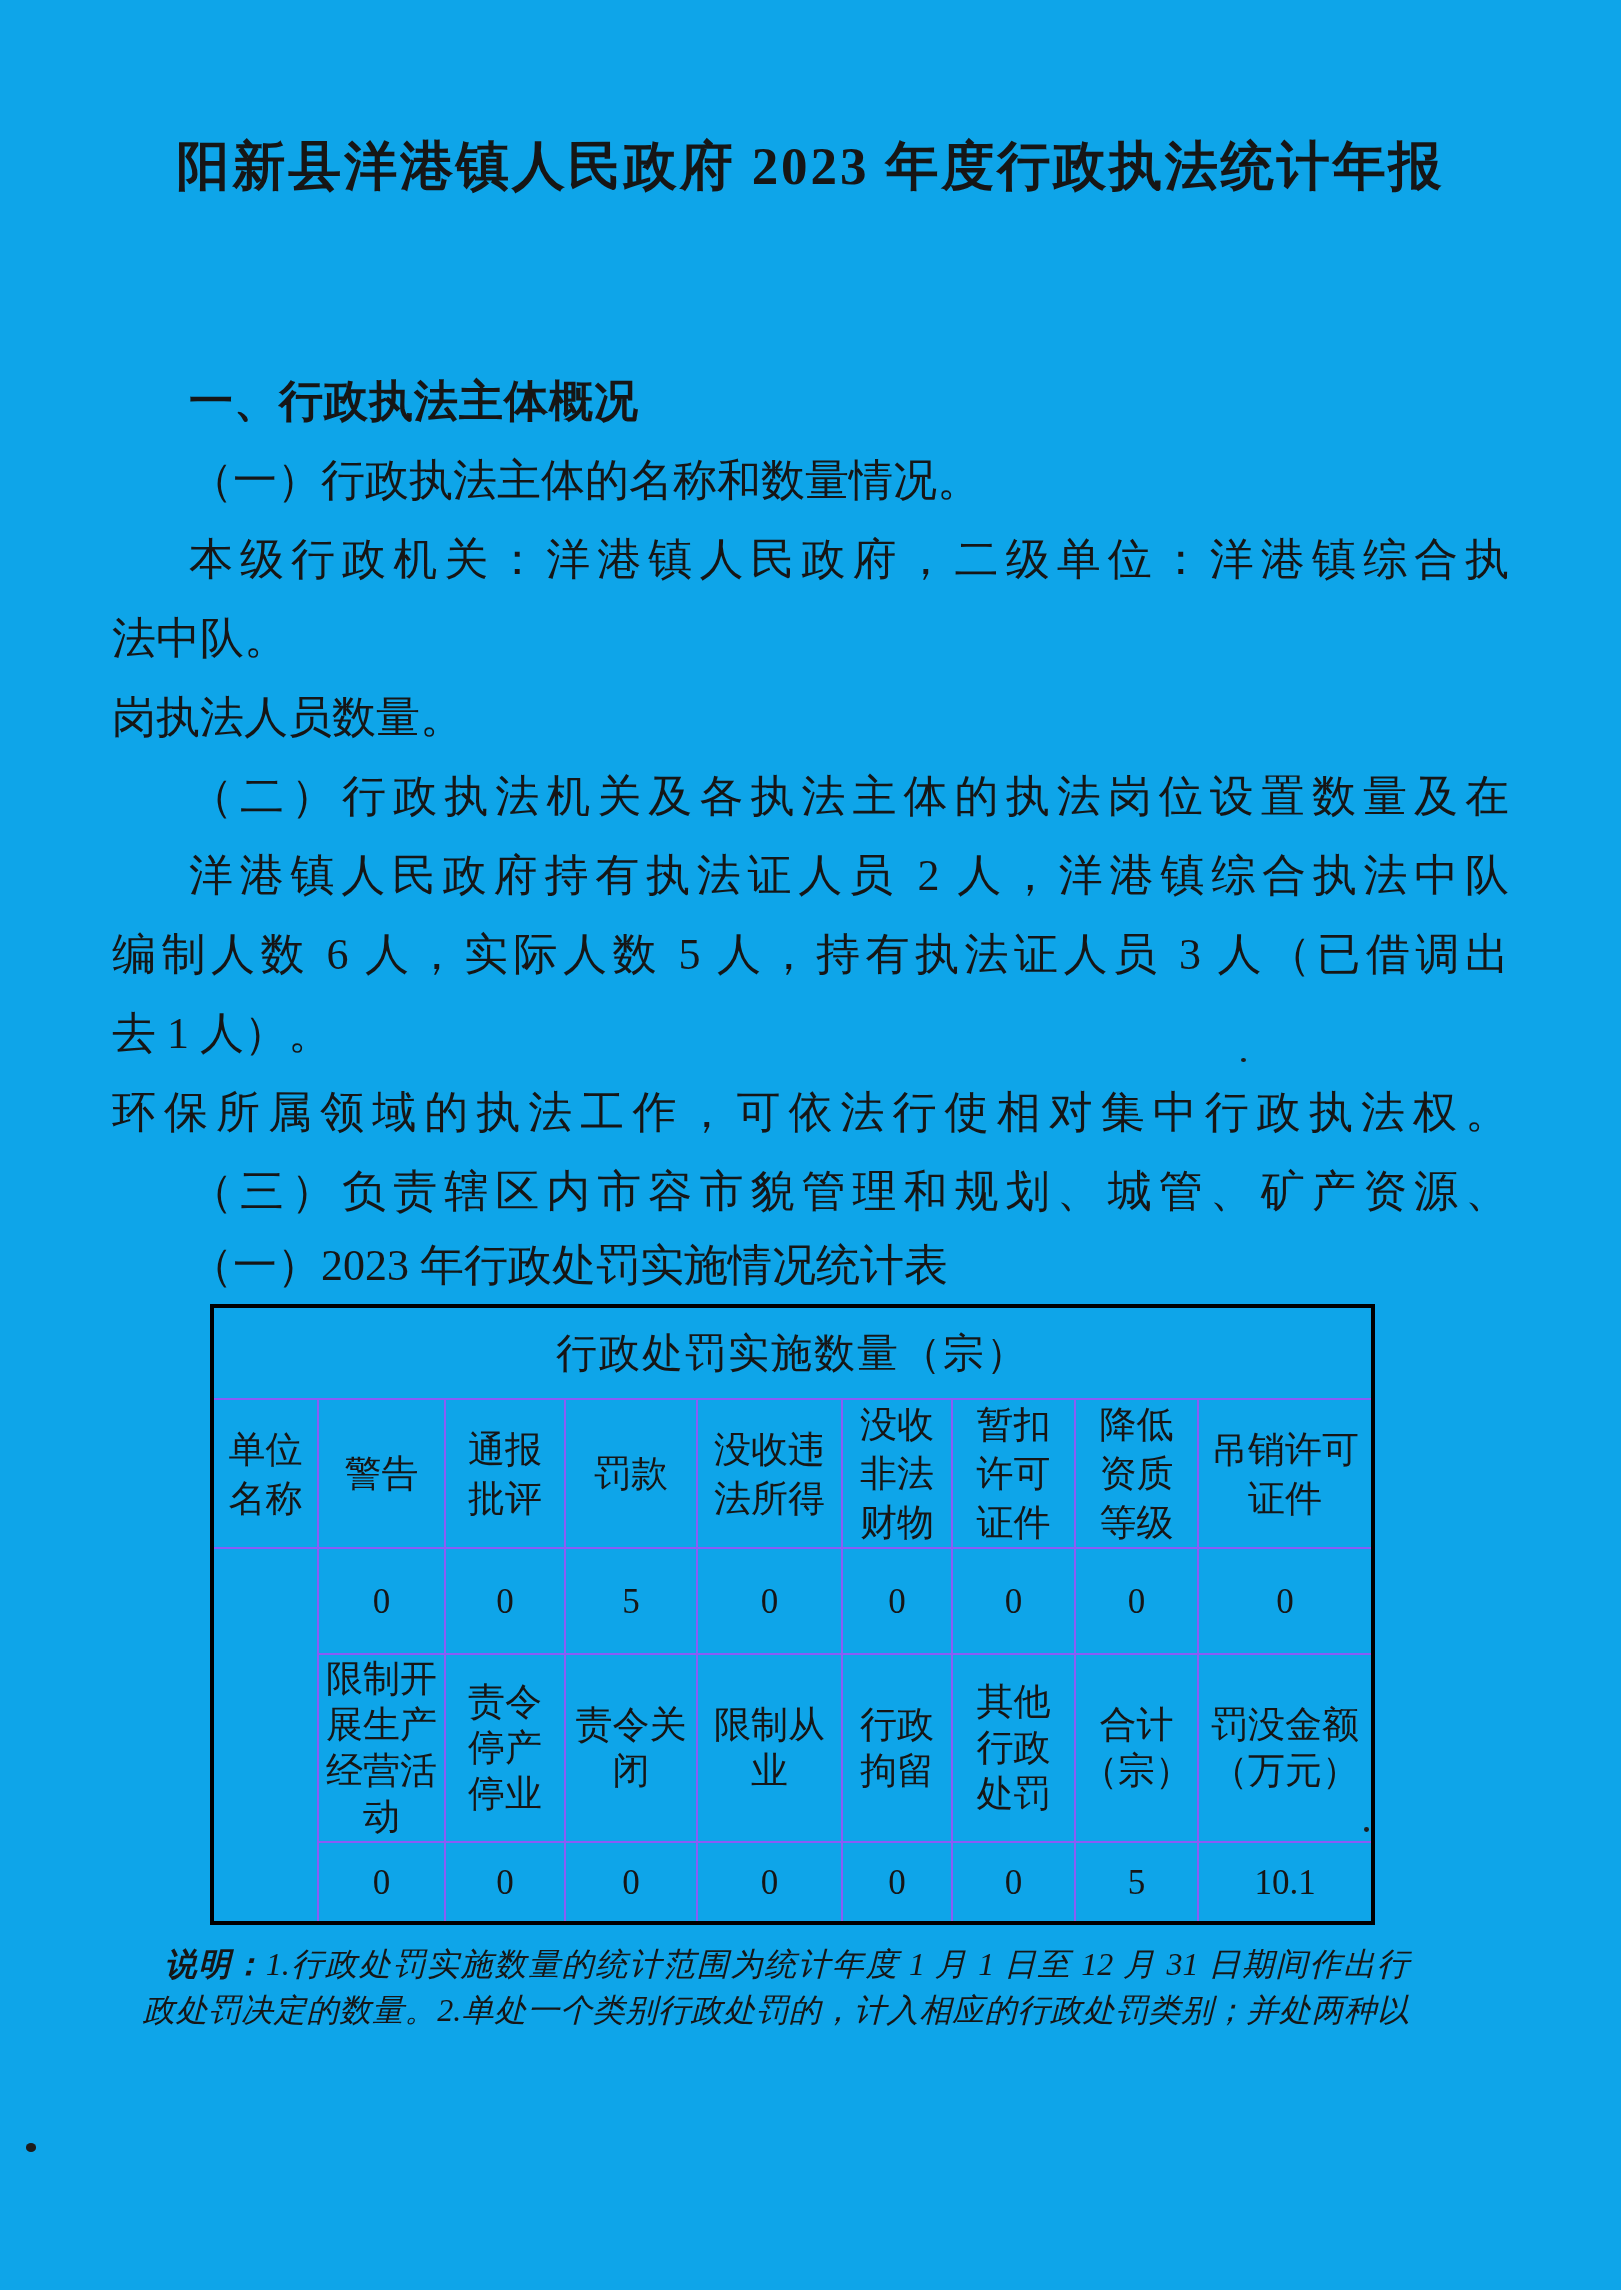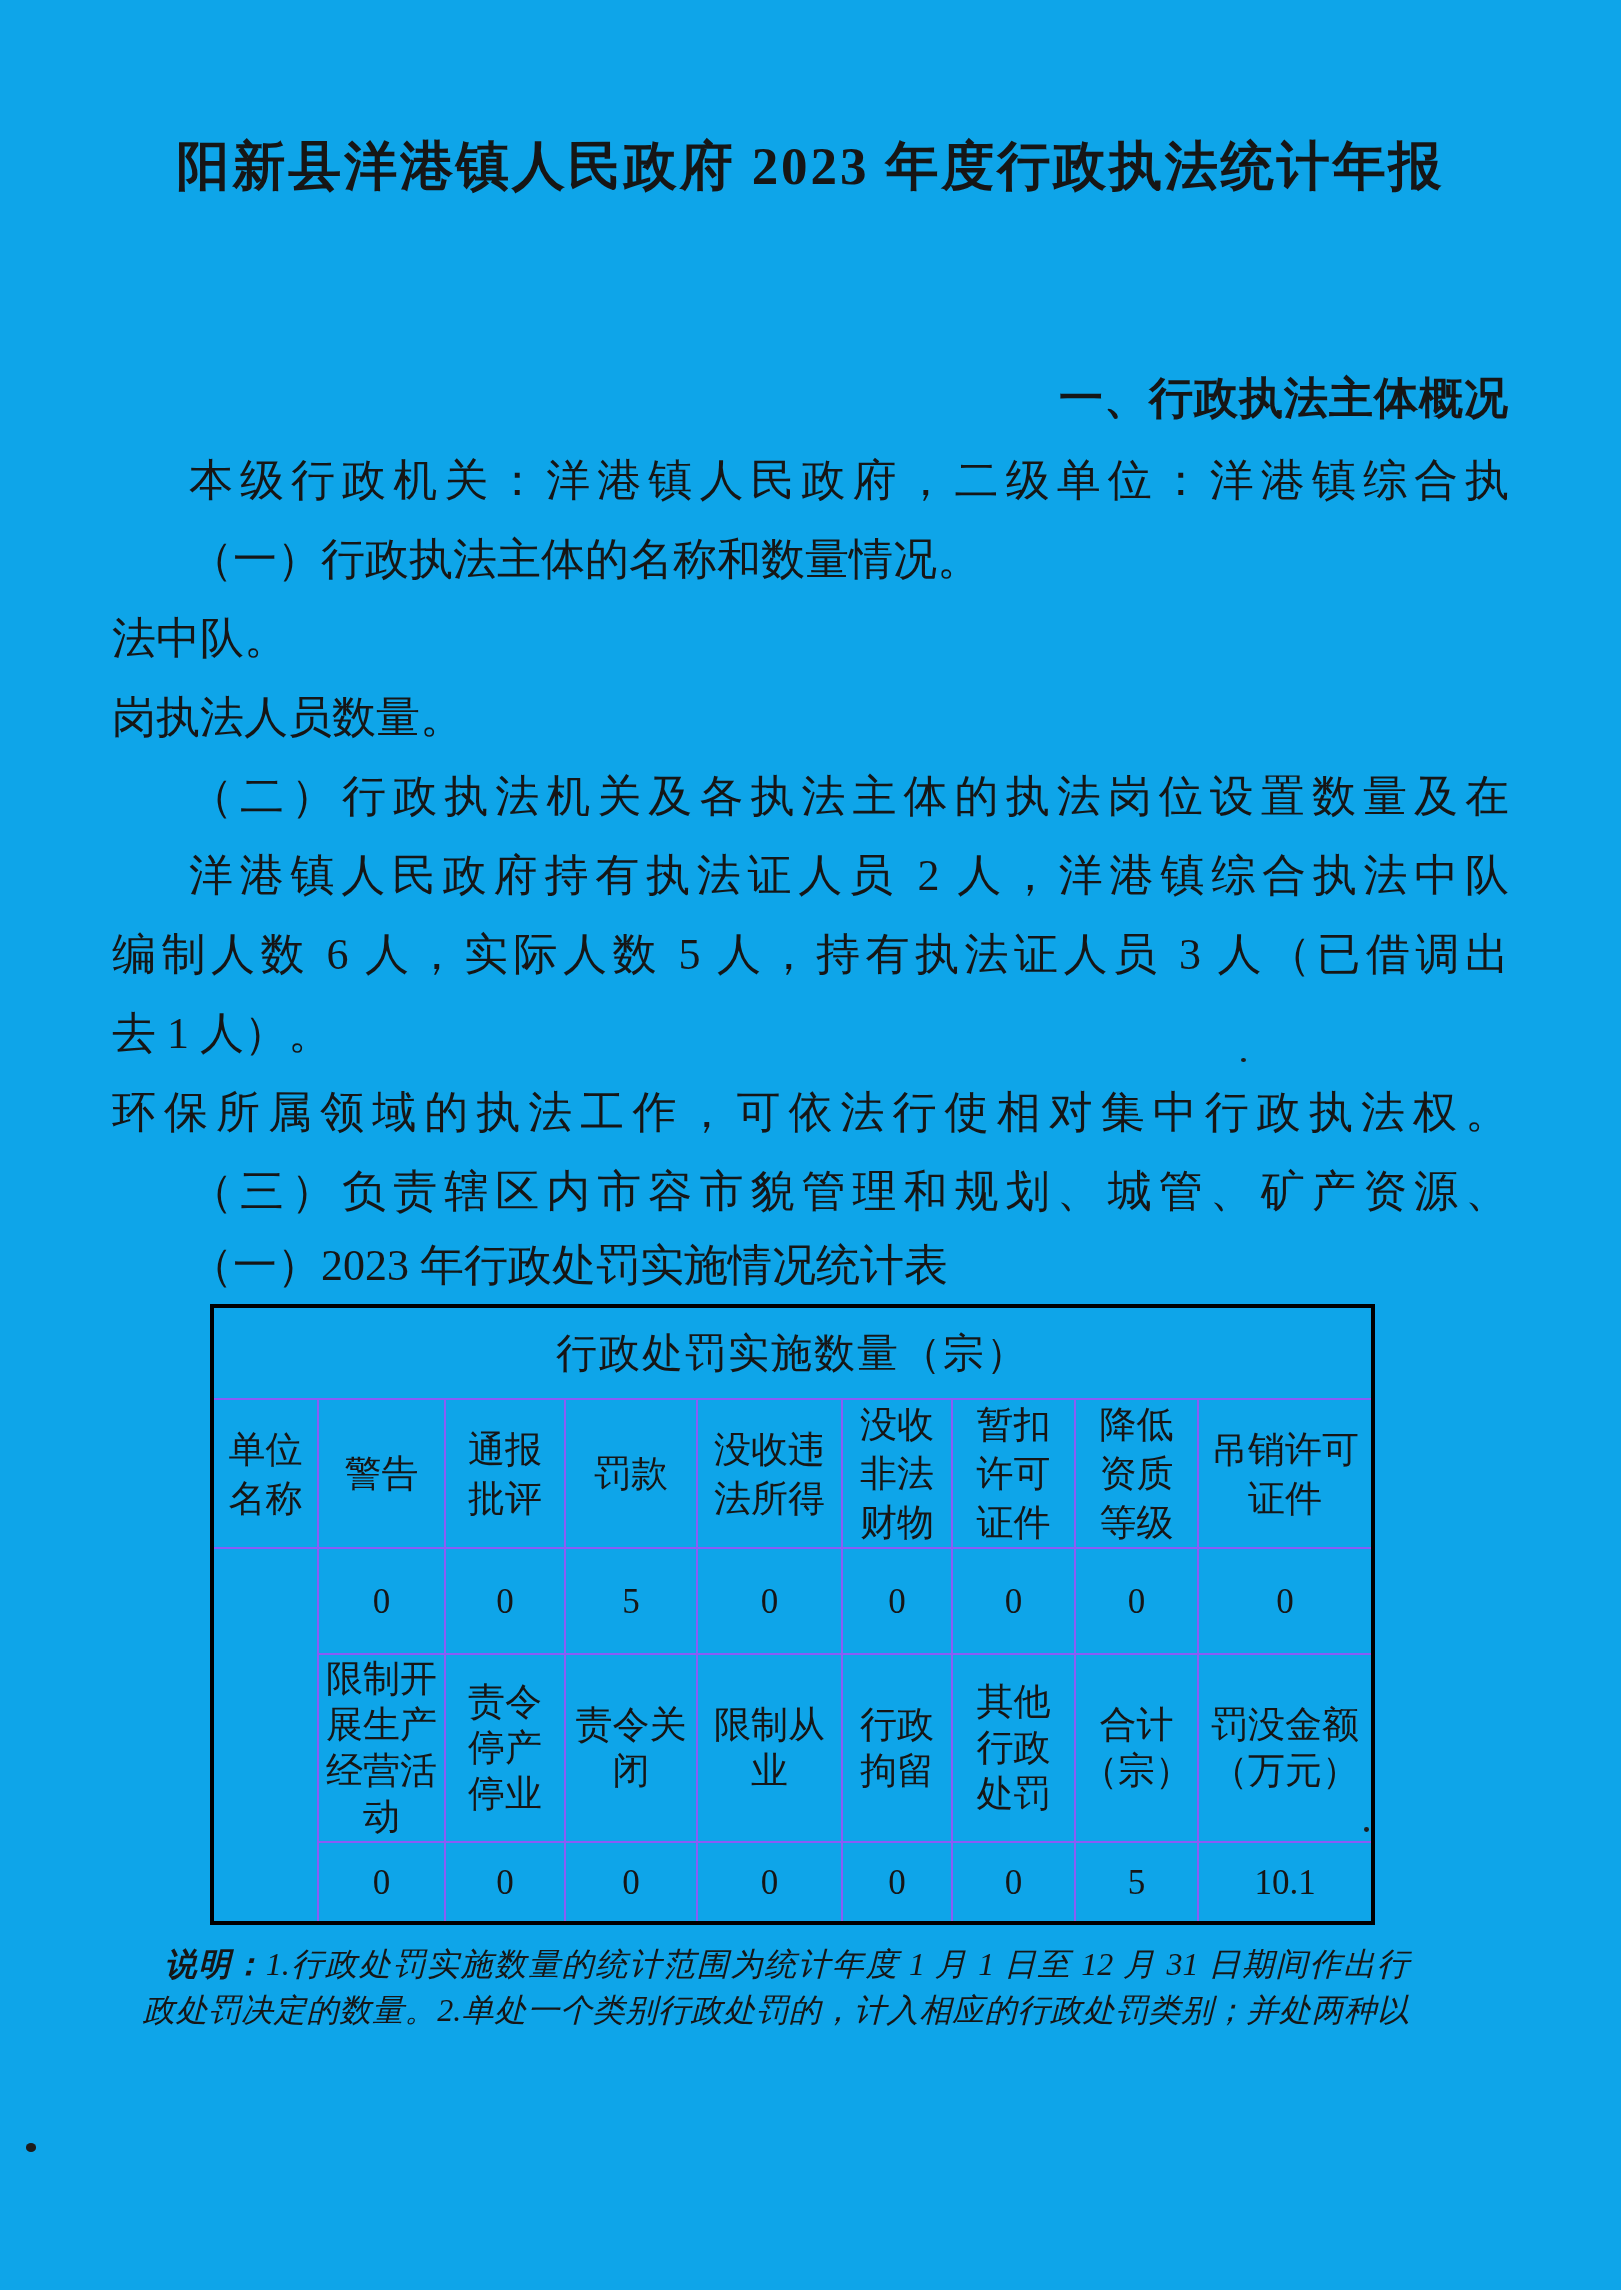--- a/index.html
+++ b/index.html
@@ -29,24 +29,23 @@
     text-align:left;
     white-space:nowrap;
   }
   .line.indent{text-indent:1.75em;}
   .line.stretch{
     white-space:normal;
     text-align:justify;
     text-align-last:justify;
   }
   .heading{
-    font-family:Liberation Mono, monospace;
+    font-family:Liberation Serif, serif;
     font-weight:bold;
     letter-spacing:1px;
-    text-align:right;
   }
   .h1{margin-top:155px;}
   .caption{line-height:69px;}
 
   table.penalty{
     margin:3.9px 0 0 98px;
     width:1160px;
     table-layout:fixed;
     border-collapse:collapse;
     border:4.9px solid #000;
@@ -89,22 +88,22 @@
 </head>
 <body>
 
 <div class="page">
   <div class="content">
 
     <h1 class="doc-title">阳新县洋港镇人民政府 2023 年度行政执法统计年报</h1>
 
     <div class="line heading h1 indent">一、行政执法主体概况</div>
 
+    <div class="line indent">（一）行政执法主体的名称和数量情况。</div>
     <div class="line indent stretch">本级行政机关：洋港镇人民政府，二级单位：洋港镇综合执</div>
-    <div class="line indent">（一）行政执法主体的名称和数量情况。</div>
     <div class="line">法中队。</div>
     <div class="line">岗执法人员数量。</div>
     <div class="line indent stretch">（二）行政执法机关及各执法主体的执法岗位设置数量及在</div>
     <div class="line indent stretch">洋港镇人民政府持有执法证人员 2 人，洋港镇综合执法中队</div>
     <div class="line stretch">编制人数 6 人，实际人数 5 人，持有执法证人员 3 人（已借调出</div>
     <div class="line">去 1 人）。</div>
     <div class="line stretch">环保所属领域的执法工作，可依法行使相对集中行政执法权。</div>
     <div class="line indent stretch">（三）负责辖区内市容市貌管理和规划、城管、矿产资源、</div>
 
     <div class="line caption indent">（一）2023 年行政处罚实施情况统计表</div>

